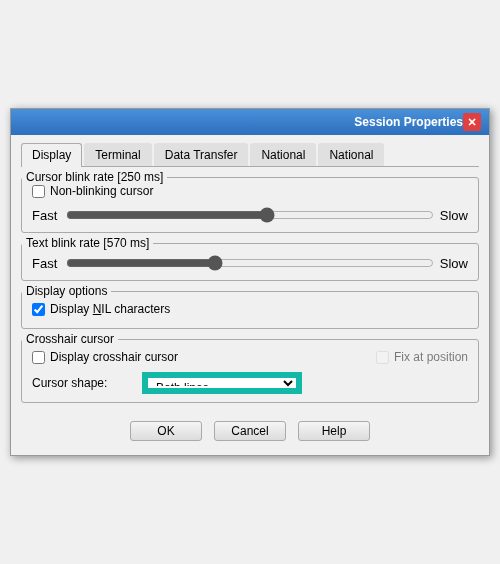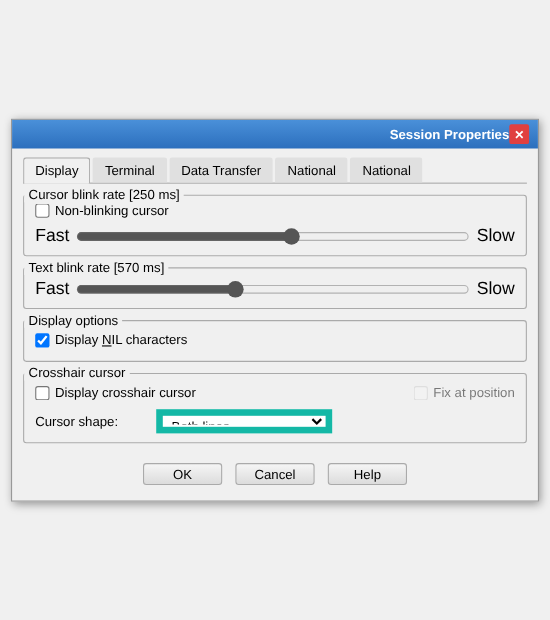--- a/index.html
+++ b/index.html
@@ -107,21 +107,21 @@
       font-size: 12px;
     }
     
     .slider-row {
       display: flex;
       align-items: center;
       margin-top: 8px;
       gap: 6px;
     }
     .slider-label {
-      font-size: 16px;
+      font-size: 13px;
       min-width: 28px;
     }
     .slider-label.right {
       text-align: right;
       min-width: 28px;
     }
     input[type="range"] {
       flex: 1;
       height: 18px;
       cursor: pointer;

